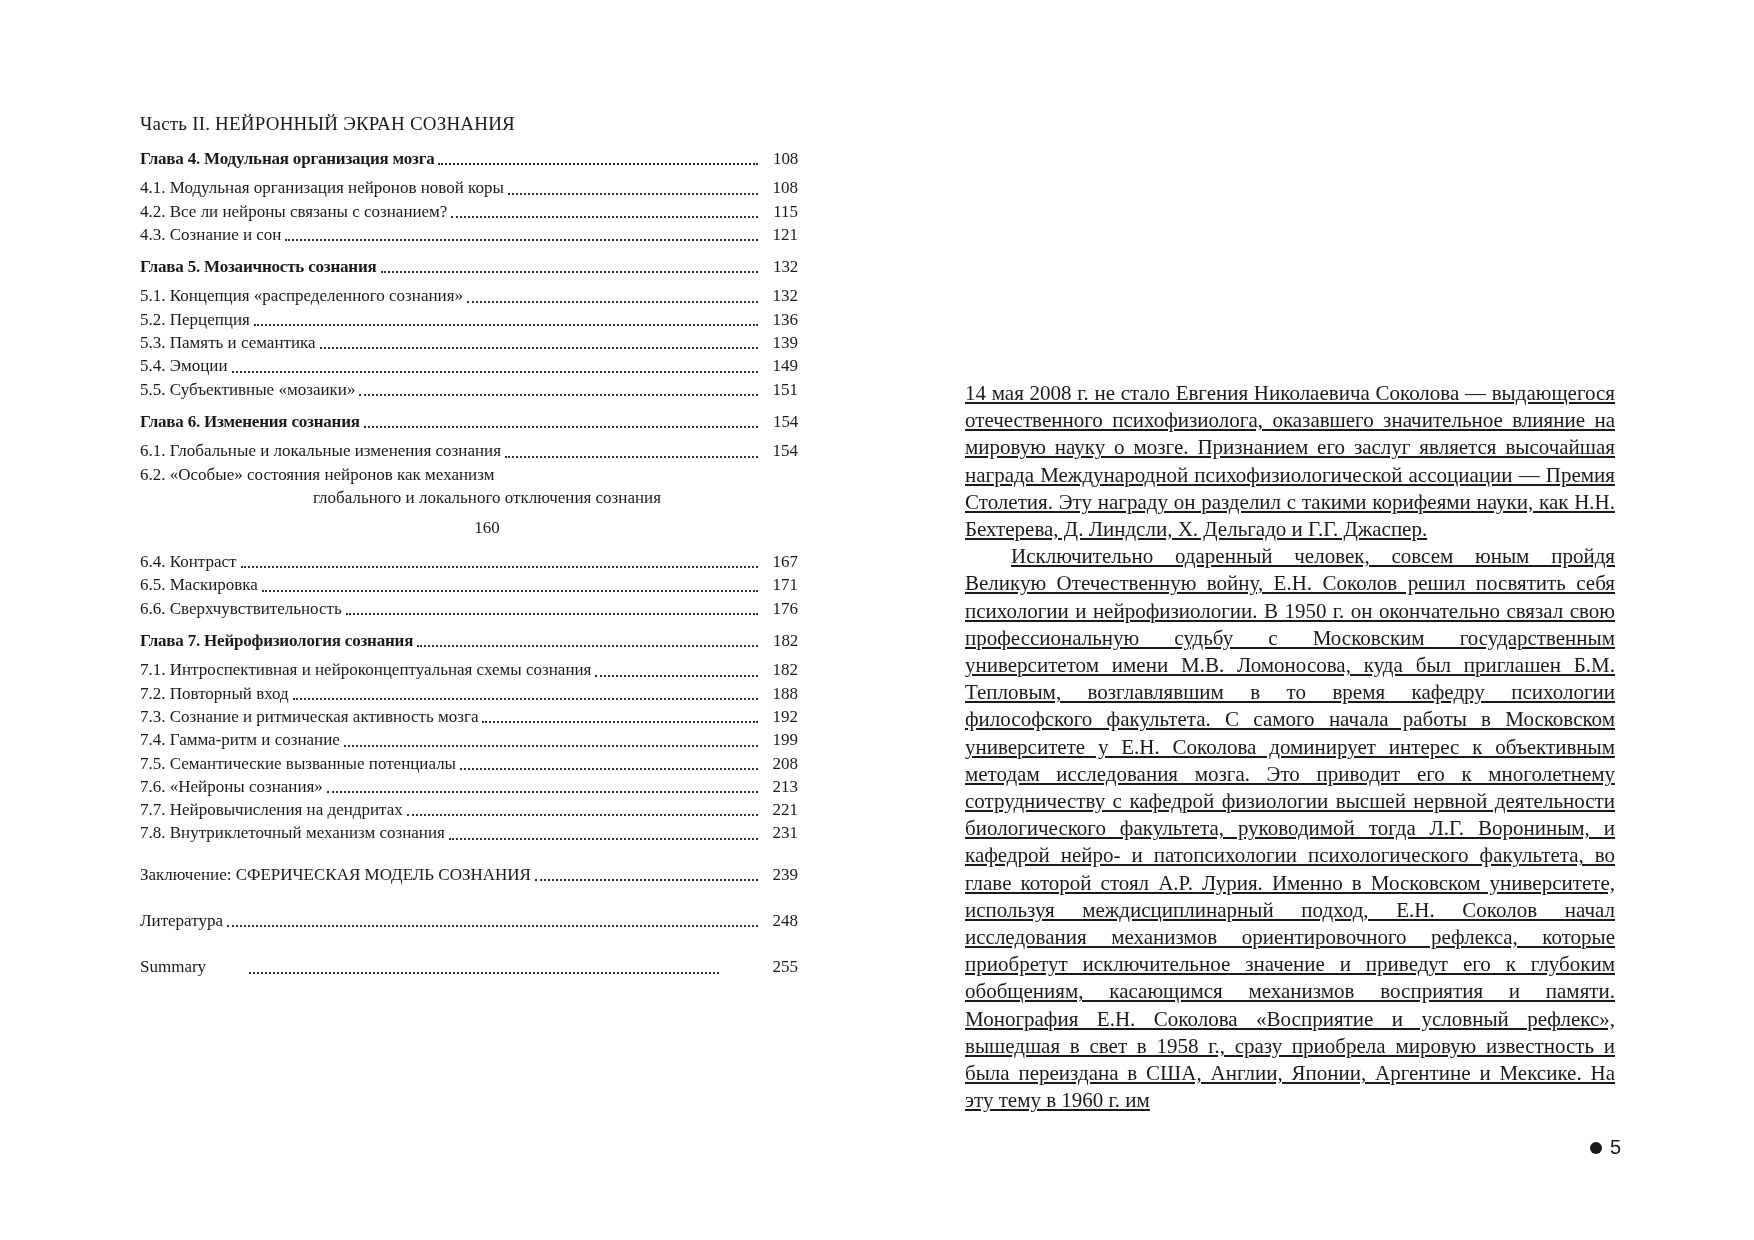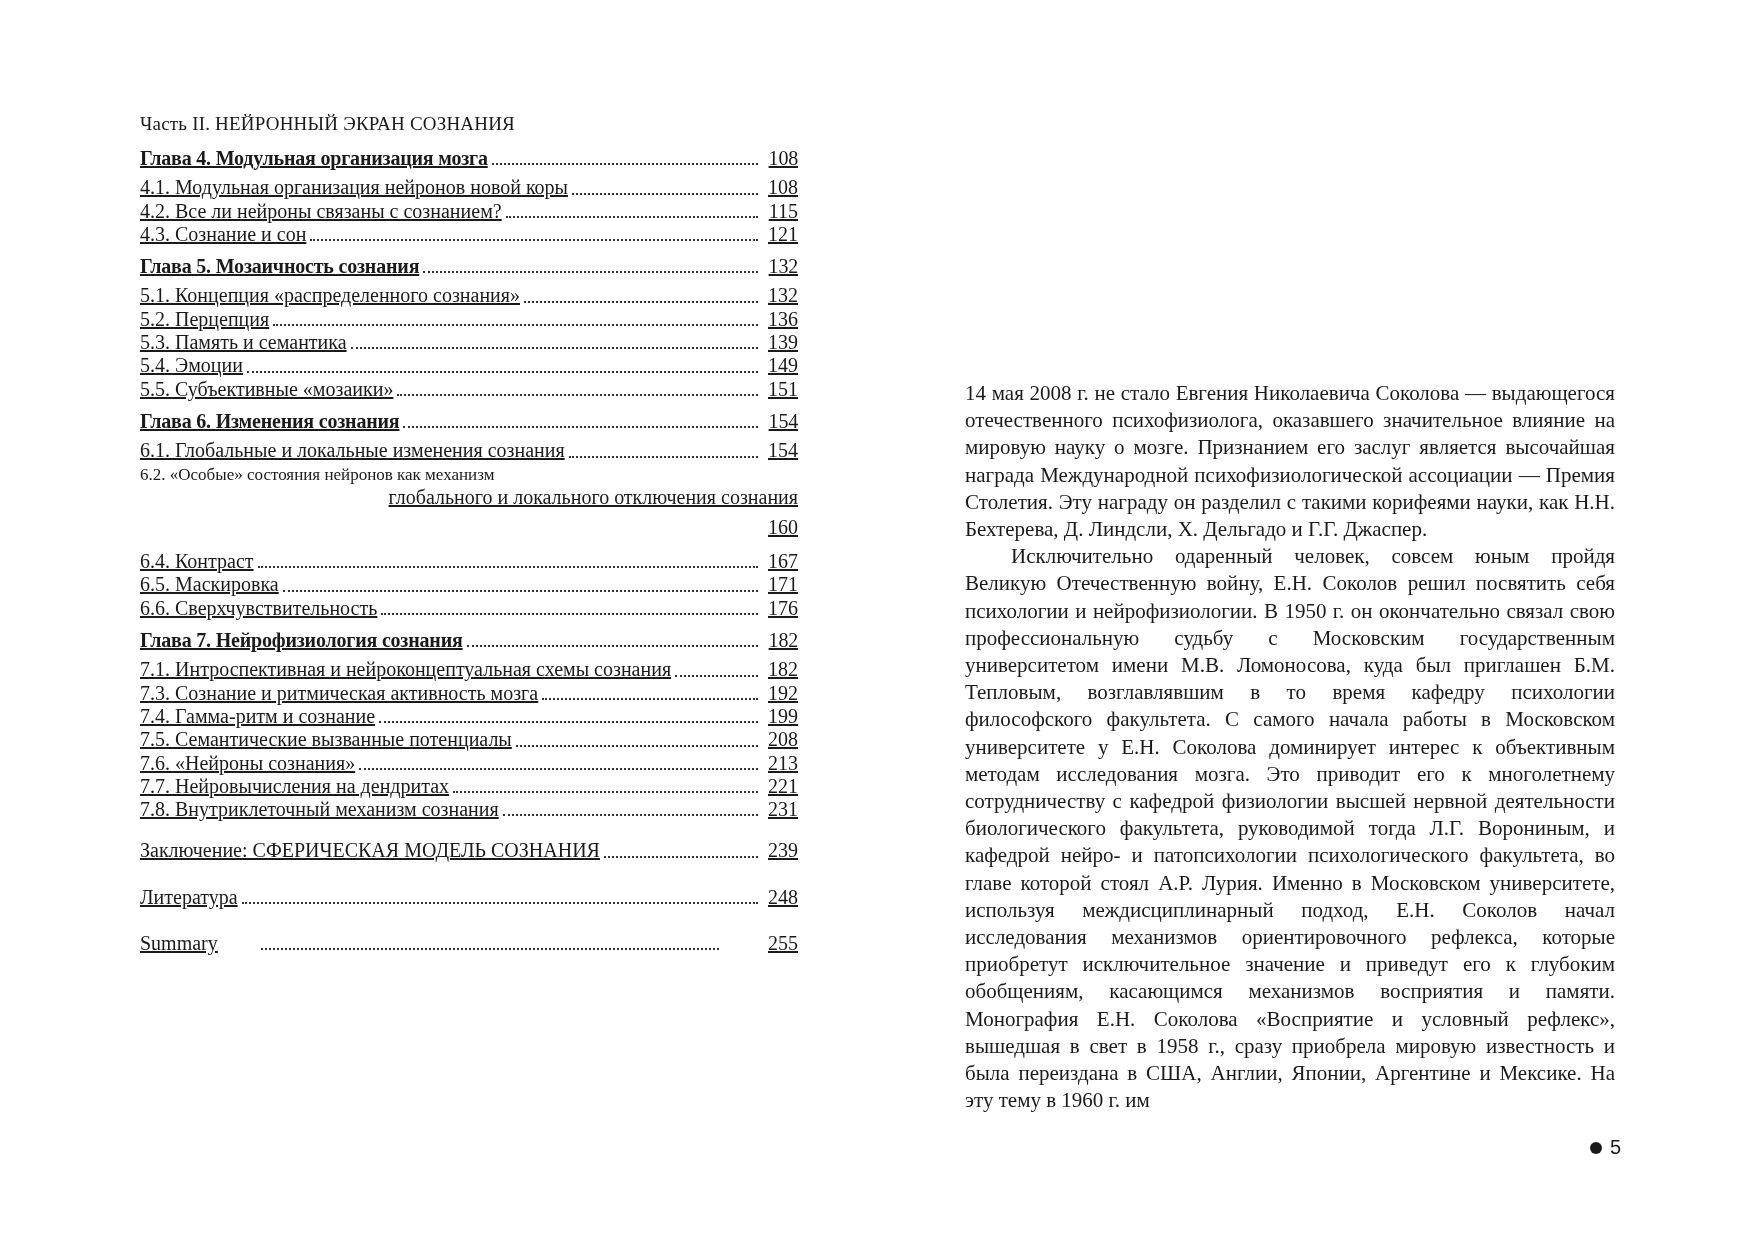--- a/index.html
+++ b/index.html
@@ -10,43 +10,42 @@
   }
   .page { position: absolute; top: 0; height: 1240px; }
   .page-left { left: 0; width: 877px; }
   .page-right { left: 877px; width: 877px; }
 
   
   .toc { position: absolute; left: 140px; top: 111px; width: 658px; }
   .toc-part { font-size: 19px; letter-spacing: 0.2px; margin: 0 0 10px 0; line-height: 26px; }
   .toc-chapter-group { margin-bottom: 9px; }
   .toc-row {
-    display: flex; align-items: flex-end; font-size: 20px; line-height: 23.3px;
+    display: flex; align-items: center; font-size: 17px; line-height: 23.3px;
     white-space: nowrap;
-    text-decoration: underline;
   }
   .toc-row.chapter { font-weight: bold; font-family: "Liberation Sans Narrow", "Liberation Serif", serif; margin-bottom: 6px; letter-spacing: -0.2px; }
   .toc-row .label { flex: 0 0 auto; }
   .toc-row .dots {
     flex: 1 1 auto; overflow: hidden; margin: 0 6px 0 4px;
     border-bottom: 2px dotted #333; height: 0; align-self: flex-end; margin-bottom: 5px;
   }
   .toc-row .pg { flex: 0 0 34px; text-align: right; }
   .toc-row.chapter .pg { font-weight: normal; }
   .toc-multi { font-size: 17px; line-height: 23.3px; }
   .toc-multi .first-line { white-space: nowrap; }
   .toc-multi .toc-row { padding-left: 36px; flex-direction: column; }
   .toc-single { margin-top: 16px; margin-bottom: 0; }
 
   
   .body-text {
     position: absolute; left: 88px; top: 380px; width: 650px;
     font-size: 21px; line-height: 27.2px; text-align: justify;
   }
-  .body-text p { margin: 0; }
+  .body-text p { margin: 0; text-decoration: underline; }
   .body-text p.indent { text-indent: 46px; }
   .folio {
     position: absolute; left: 713px; top: 1136px; font-size: 20px;
     display: flex; align-items: center; gap: 8px;
     font-family: "Liberation Sans", "DejaVu Sans", sans-serif;
   }
   .folio .bullet {
     width: 12px; height: 12px; border-radius: 50%; background: #1a1a1a; display: inline-block;
   }
 </style>
@@ -152,20 +151,25 @@
     <div class="toc-chapter-group">
       <div class="toc-row chapter">
         <span class="label">Глава 7. Нейрофизиология сознания</span>
         <span class="dots"></span>
         <span class="pg">182</span>
       </div>
       <div class="toc-row">
         <span class="label">7.1. Интроспективная и нейроконцептуальная схемы сознания</span>
         <span class="dots"></span>
         <span class="pg">182</span>
+      </div>
+      <div class="toc-row">
+        <span class="label">7.2. Повторный вход</span>
+        <span class="dots"></span>
+        <span class="pg">188</span>
       </div>
       <div class="toc-row">
         <span class="label">7.3. Сознание и ритмическая активность мозга</span>
         <span class="dots"></span>
         <span class="pg">192</span>
       </div>
       <div class="toc-row">
         <span class="label">7.4. Гамма-ритм и сознание</span>
         <span class="dots"></span>
         <span class="pg">199</span>

